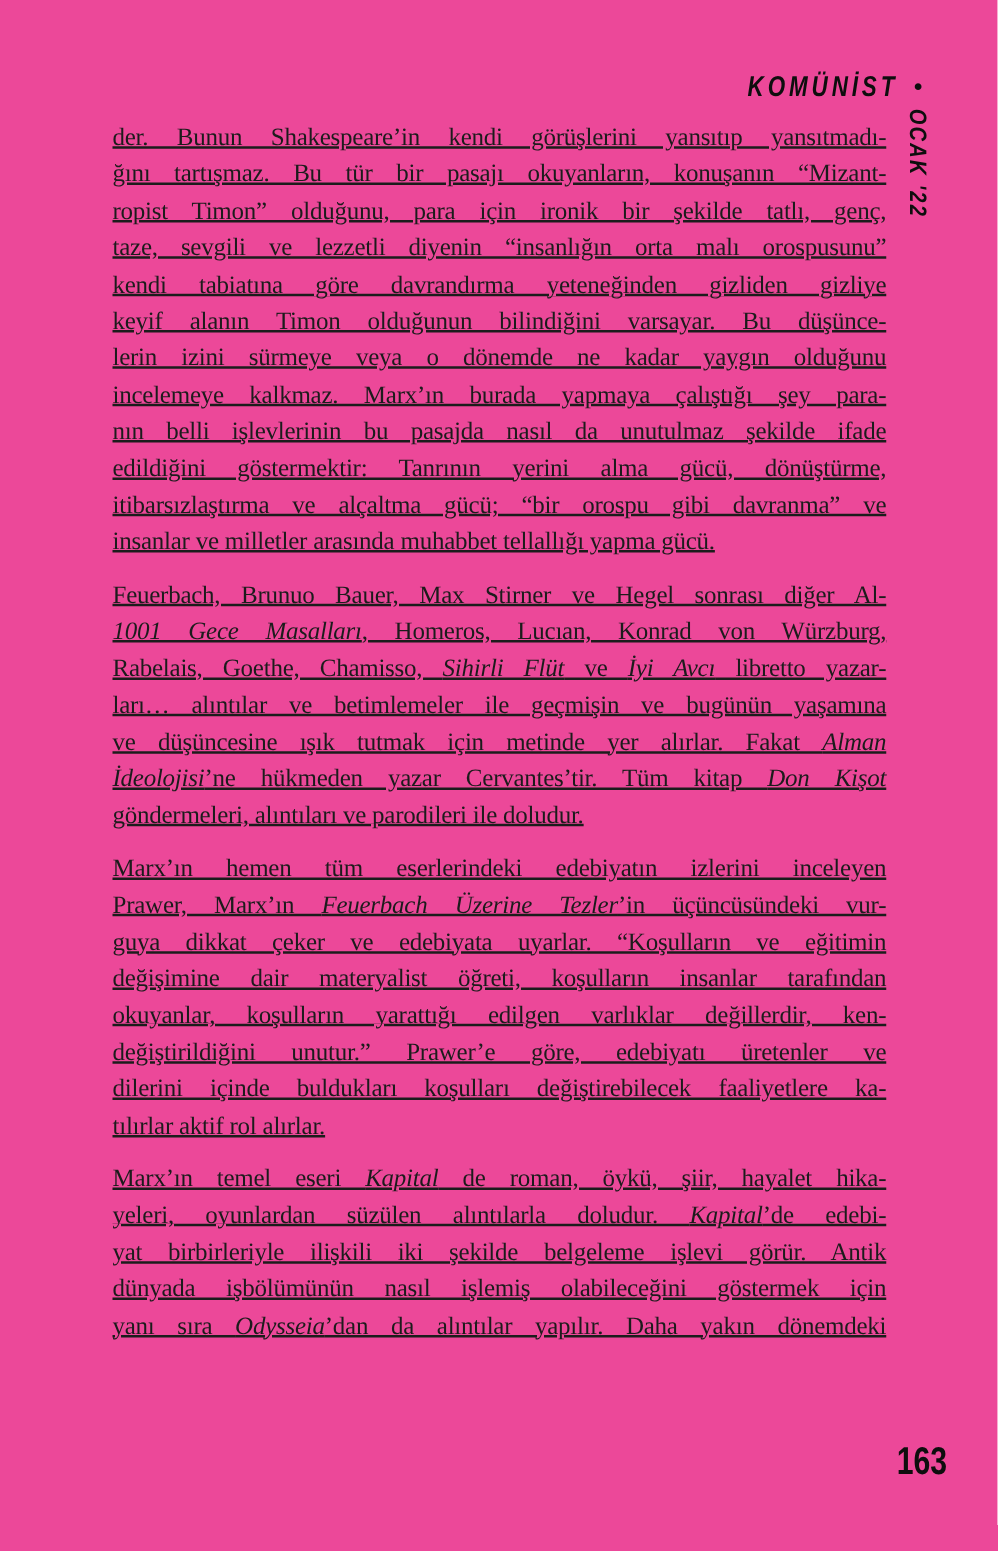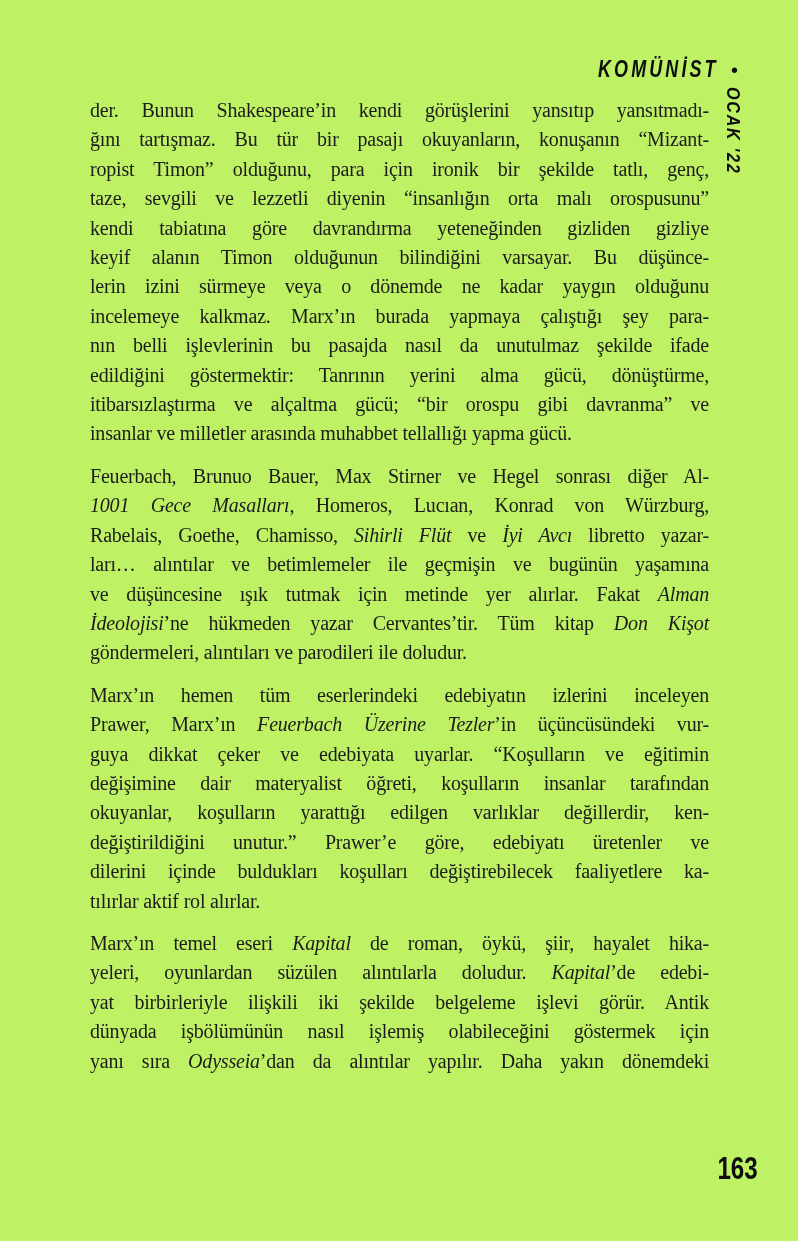--- a/index.html
+++ b/index.html
@@ -7,21 +7,21 @@
     padding: 0;
     width: 798px;
     height: 1241px;
     background: #ffffff;
     overflow: hidden;
   }
   .page {
     position: relative;
     width: 798px;
     height: 1241px;
-    background: #bef264;
+    background: #ec4899;
     font-family: "Liberation Serif", serif;
   }
   
   .masthead {
     position: absolute;
     top: 56px;
     right: 60px;
     display: flex;
     align-items: center;
     gap: 12px;
@@ -61,21 +61,21 @@
   .body-text {
     position: absolute;
     left: 90px;
     top: 96px;
     width: 619px;
     font-size: 20px;
     line-height: 29.4px;
     letter-spacing: -0.2px;
     color: #1c1c1c;
   }
-  .paragraph { margin: 0 0 13px 0; }
+  .paragraph { margin: 0 0 13px 0; text-decoration: underline; }
   .paragraph:last-child { margin-bottom: 0; }
   .line {
     text-align: justify;
     text-align-last: justify;
     white-space: normal;
   }
   .line.last { text-align-last: left; }
   .line i { font-style: italic; }
   
   .page-number {

